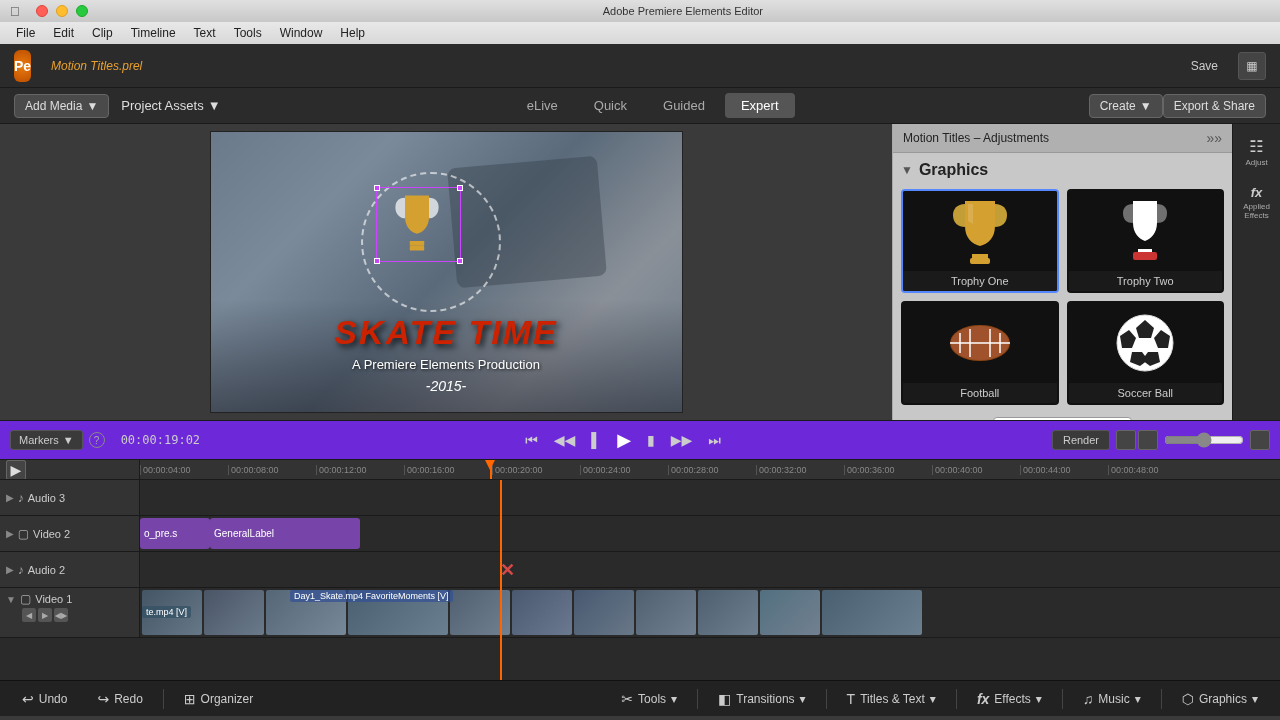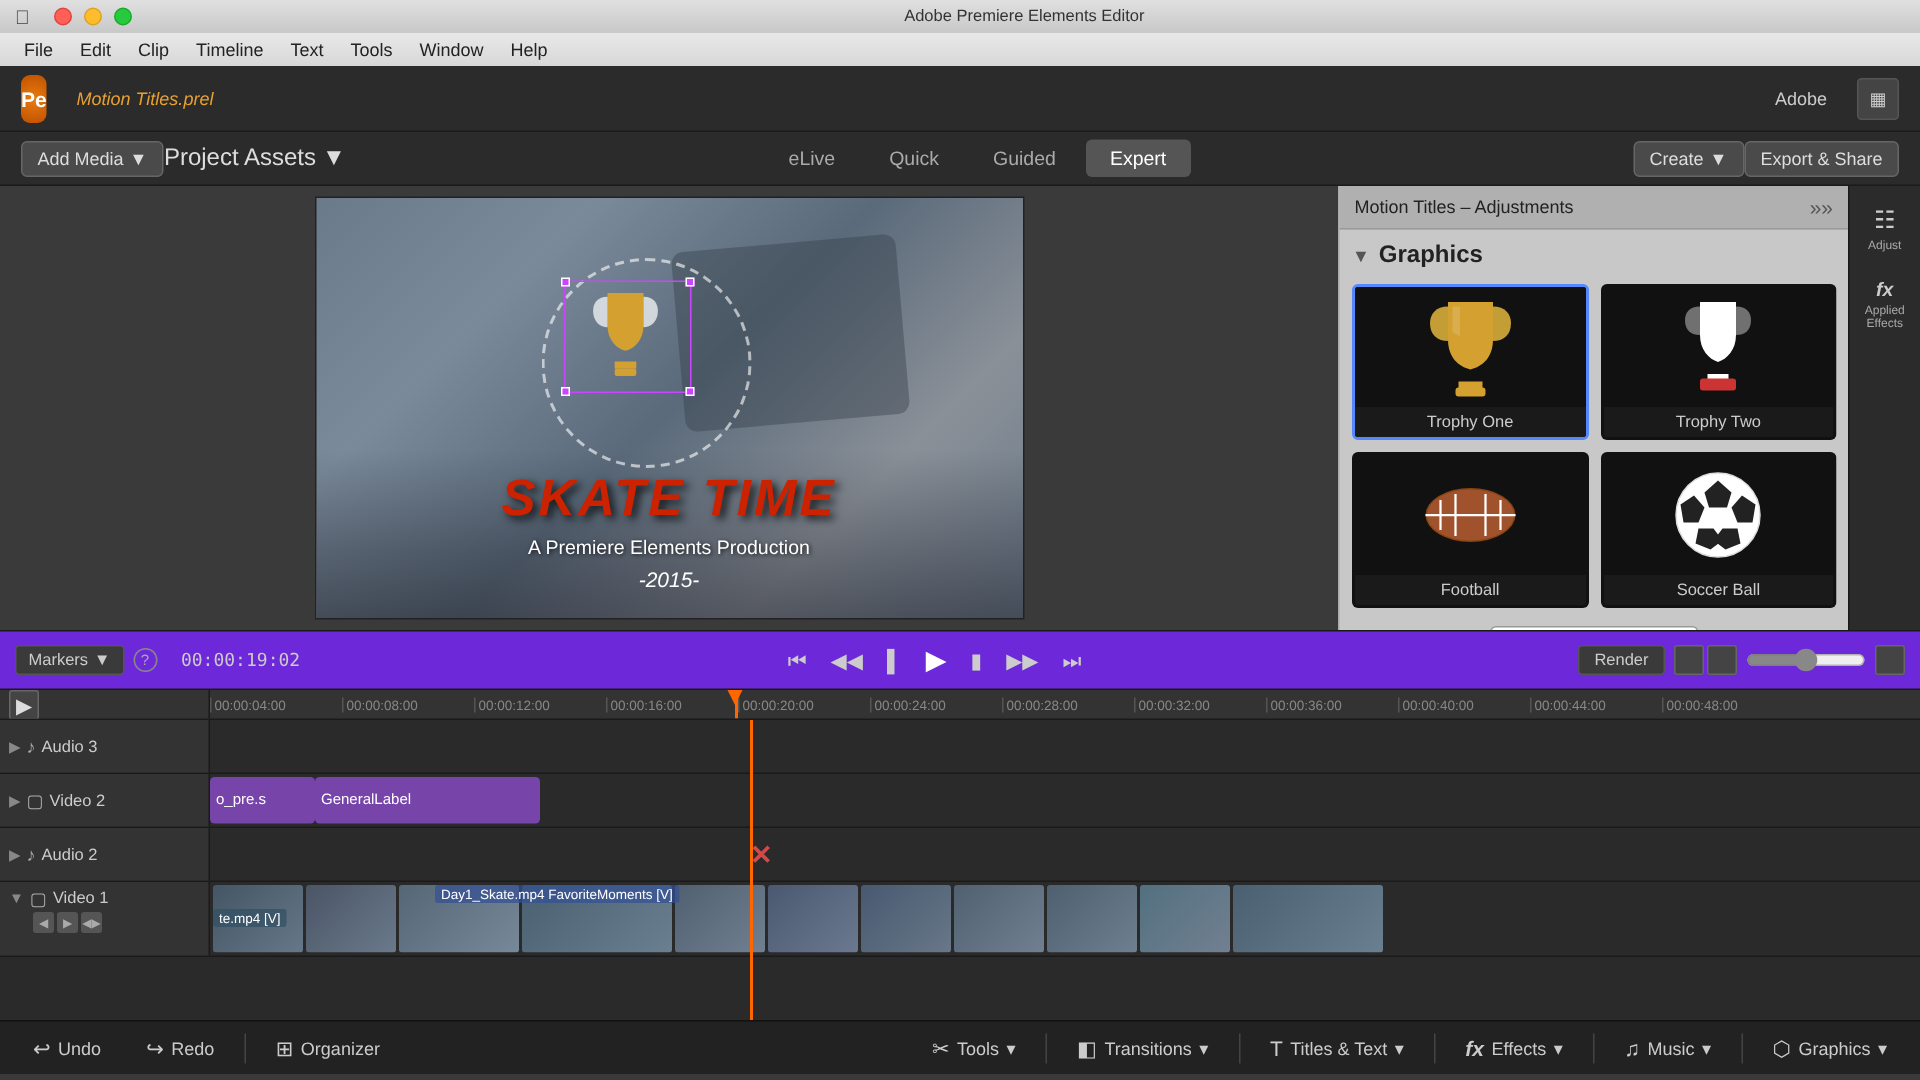--- a/index.html
+++ b/index.html
@@ -117,22 +117,22 @@
       border-radius: 4px;
       padding: 4px 10px;
       font-size: 12px;
       cursor: pointer;
       display: flex; align-items: center; gap: 4px;
     }
     .nav-project-assets {
       background: none;
       color: #ddd;
       border: none;
-      padding: 4px 0;
-      font-size: 16px;
+      padding: 4px 12px;
+      font-size: 13px;
       cursor: pointer;
       display: flex; align-items: center; gap: 4px;
     }
     .nav-spacer { flex: 1; }
     .nav-mode-btn {
       padding: 5px 16px;
       font-size: 13px;
       border: none;
       border-radius: 4px;
       cursor: pointer;
@@ -629,21 +629,21 @@
   <span class="menu-item">Text</span>
   <span class="menu-item">Tools</span>
   <span class="menu-item">Window</span>
   <span class="menu-item">Help</span>
 </div>
 
 <div id="toolbar">
   <div class="toolbar-logo">Pe</div>
   <span class="toolbar-file-info">Motion Titles.prel</span>
   <div class="toolbar-spacer"></div>
-  <button class="toolbar-save-btn">Adobe</button>
+  <button class="toolbar-save-btn">Save</button>
   <div class="toolbar-icon-btn">▦</div>
 </div>
 
 <div id="nav-bar">
   <button class="nav-add-media">
     <span>Add Media</span> 
       <span>▼</span>
   </button>
   <button class="nav-project-assets">
     <span>Project Assets</span> 

